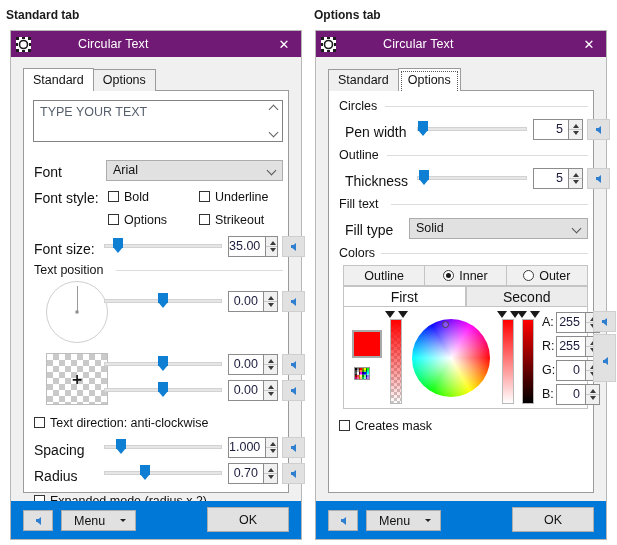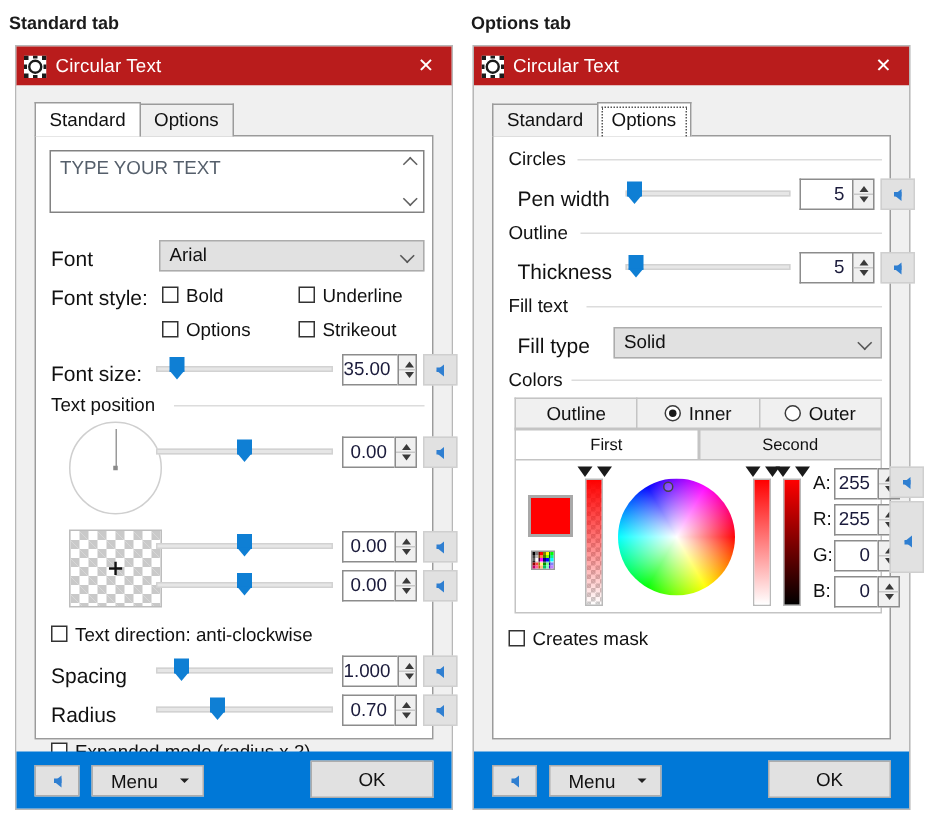--- a/index.html
+++ b/index.html
@@ -27,25 +27,26 @@
   .dialog {
     position: absolute;
     background: #f0f0f0;
     border: 1px solid #b7b7b7;
   }
   #dlg-left  { left: 10px;  top: 30px; width: 292px; height: 510px; }
   #dlg-right { left: 315px; top: 30px; width: 292px; height: 510px; }
 
   .titlebar {
     height: 26px;
-    background: #b91c1c;
+    background: #701a75;
     display: flex;
     align-items: center;
     padding: 0 0 0 5px;
     position: relative;
+    gap: 41px;
   }
   .title-icon { width: 15px; height: 15px; position: relative; flex: 0 0 auto; }
   .title-icon svg { display:block; }
   .title-text {
     color: #ffffff;
     font-size: 12.5px;
     margin-left: 6px;
     letter-spacing: .1px;
   }
   .title-close {
@@ -307,21 +308,21 @@
   .radio-dot.on::after {
     content:""; position:absolute; left:2px; top:2px;
     width:5px; height:5px; border-radius:50%; background:#1a1a1a;
   }
 
   .subtabs { position: absolute; display: flex; height: 21px; }
   .subtab {
     flex: 1 1 0;
     border: 1px solid #c4c4c4;
     background: #ececec;
-    font-size: 11px;
+    font-size: 14px;
     display: flex; align-items: center; justify-content: center;
     color: #111;
   }
   .subtab.active { background: #ffffff; border-bottom-color: #ffffff; }
 
   .colorpanel {
     position: absolute;
     background: #ffffff;
     border: 1px solid #c4c4c4;
   }

